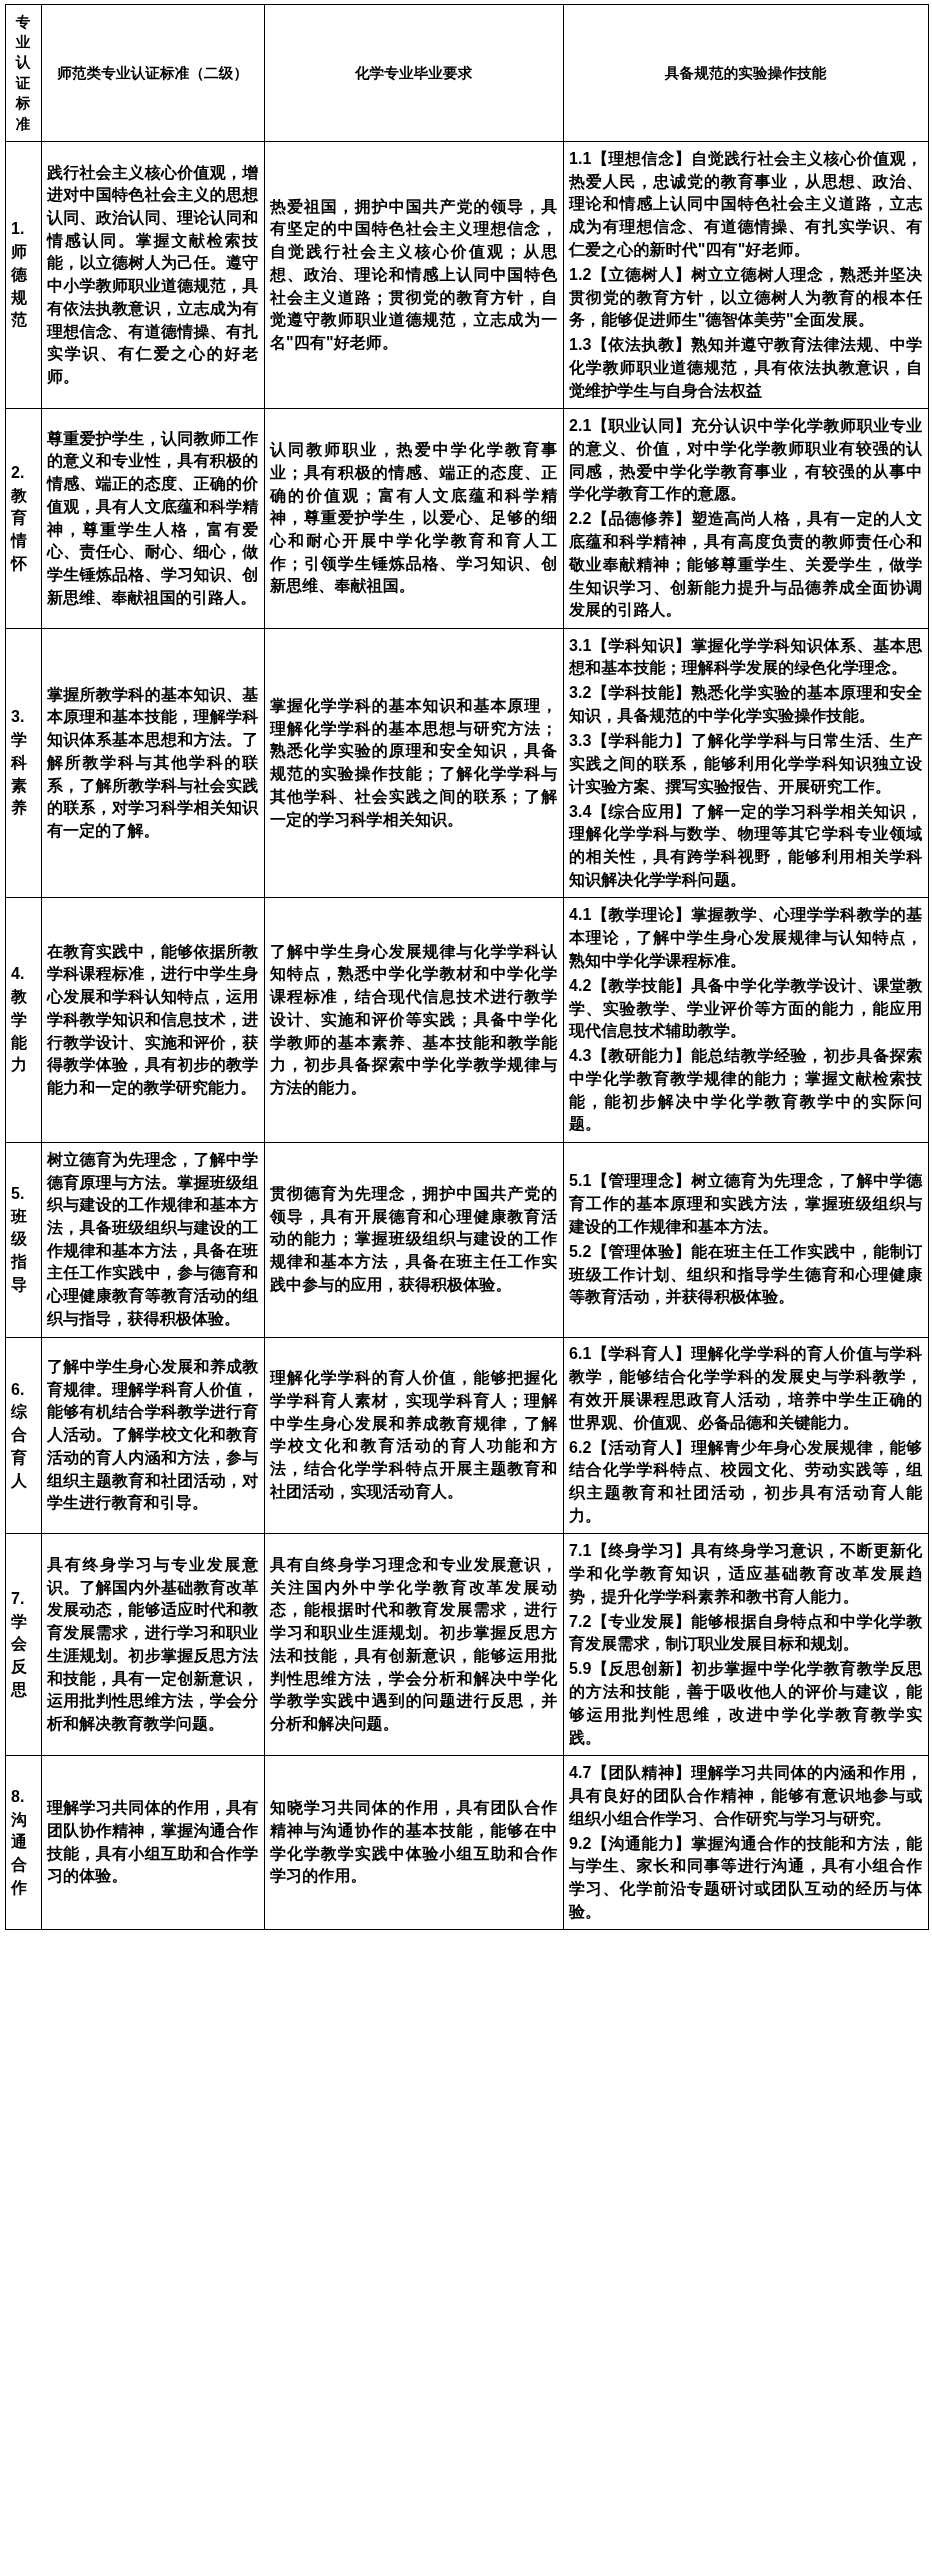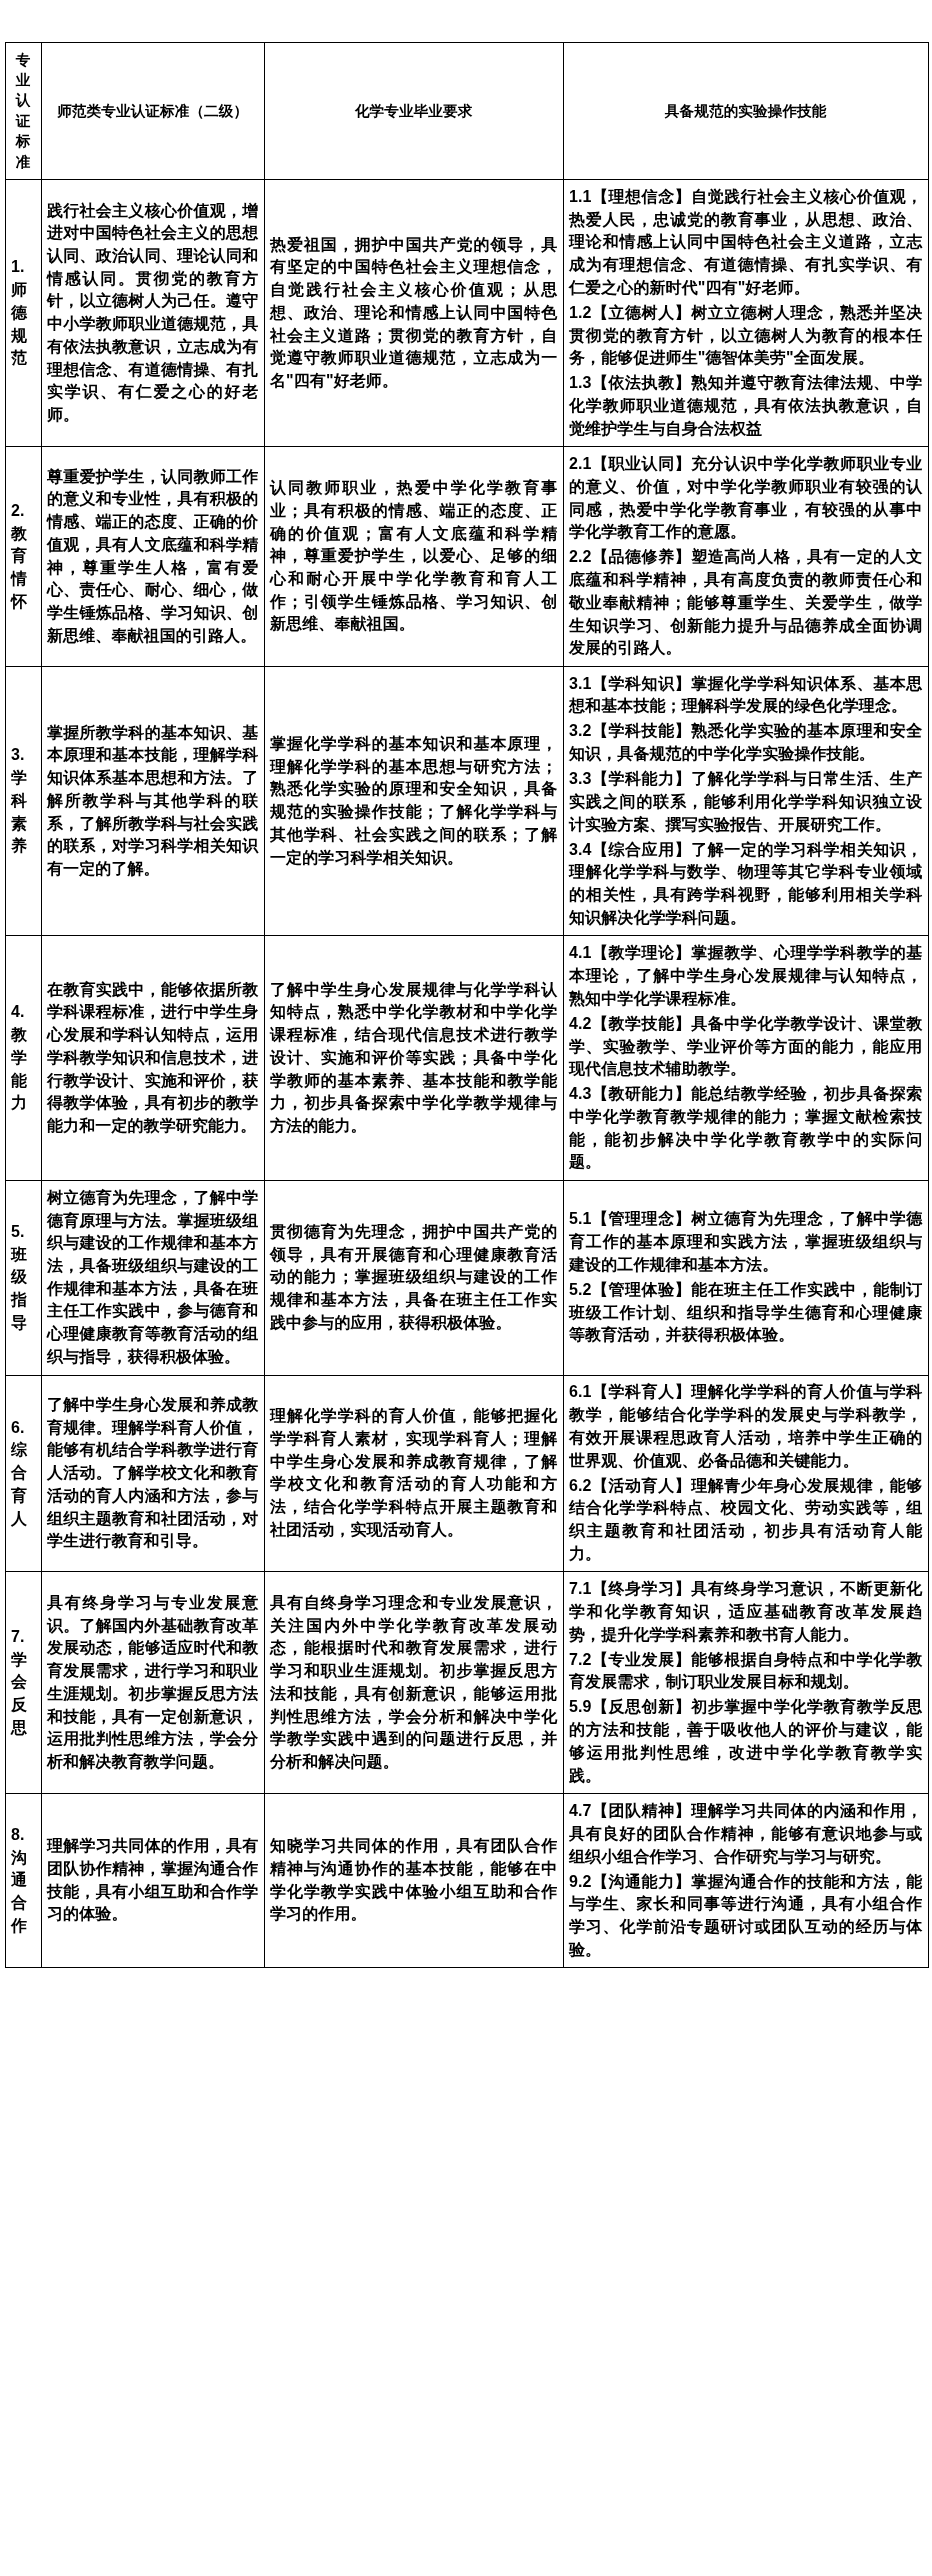--- a/index.html
+++ b/index.html
@@ -15,21 +15,20 @@
     width: 932px;
     box-sizing: border-box;
     padding: 3.5px 4.7px 5.9px 4.7px;
     background: #ffffff;
   }
   table.matrix {
     border-collapse: collapse;
     width: 923px;
     table-layout: fixed;
     background: #ffffff;
-    margin-top: 38px;
   }
   table.matrix col.c0 { width: 36px; }
   table.matrix col.c1 { width: 223px; }
   table.matrix col.c2 { width: 299px; }
   table.matrix col.c3 { width: 365px; }
 
   table.matrix th, table.matrix td {
     border: 0.6px solid #000000;
     vertical-align: middle;
     padding: 5.9px 5.3px;
@@ -82,21 +81,21 @@
       <tr>
         <th>专业认证标准</th>
         <th>师范类专业认证标准（二级）</th>
         <th>化学专业毕业要求</th>
         <th>具备规范的实验操作技能</th>
       </tr>
     </thead>
     <tbody>
       <tr>
         <td class="col-std">1. 师德规范</td>
-        <td class="col-norm">践行社会主义核心价值观，增进对中国特色社会主义的思想认同、政治认同、理论认同和情感认同。贯彻党的教育方针，以立德树人为己任。遵守中小学教师职业道德规范，具有依法执教意识，立志成为有理想信念、有道德情操、有扎实学识、有仁爱之心的好老师。</td>
+        <td class="col-norm">践行社会主义核心价值观，增进对中国特色社会主义的思想认同、政治认同、理论认同和情感认同。掌握文献检索技能，以立德树人为己任。遵守中小学教师职业道德规范，具有依法执教意识，立志成为有理想信念、有道德情操、有扎实学识、有仁爱之心的好老师。</td>
         <td class="col-req">热爱祖国，拥护中国共产党的领导，具有坚定的中国特色社会主义理想信念，自觉践行社会主义核心价值观；从思想、政治、理论和情感上认同中国特色社会主义道路；贯彻党的教育方针，自觉遵守教师职业道德规范，立志成为一名"四有"好老师。</td>
         <td class="col-points">
           <p class="pt">1.1【理想信念】自觉践行社会主义核心价值观，热爱人民，忠诚党的教育事业，从思想、政治、理论和情感上认同中国特色社会主义道路，立志成为有理想信念、有道德情操、有扎实学识、有仁爱之心的新时代"四有"好老师。</p>
           <p class="pt">1.2【立德树人】树立立德树人理念，熟悉并坚决贯彻党的教育方针，以立德树人为教育的根本任务，能够促进师生"德智体美劳"全面发展。</p>
           <p class="pt">1.3【依法执教】熟知并遵守教育法律法规、中学化学教师职业道德规范，具有依法执教意识，自觉维护学生与自身合法权益</p>
         </td>
       </tr>
       <tr>
         <td class="col-std">2. 教育情怀</td>
         <td class="col-norm">尊重爱护学生，认同教师工作的意义和专业性，具有积极的情感、端正的态度、正确的价值观，具有人文底蕴和科学精神，尊重学生人格，富有爱心、责任心、耐心、细心，做学生锤炼品格、学习知识、创新思维、奉献祖国的引路人。</td>

